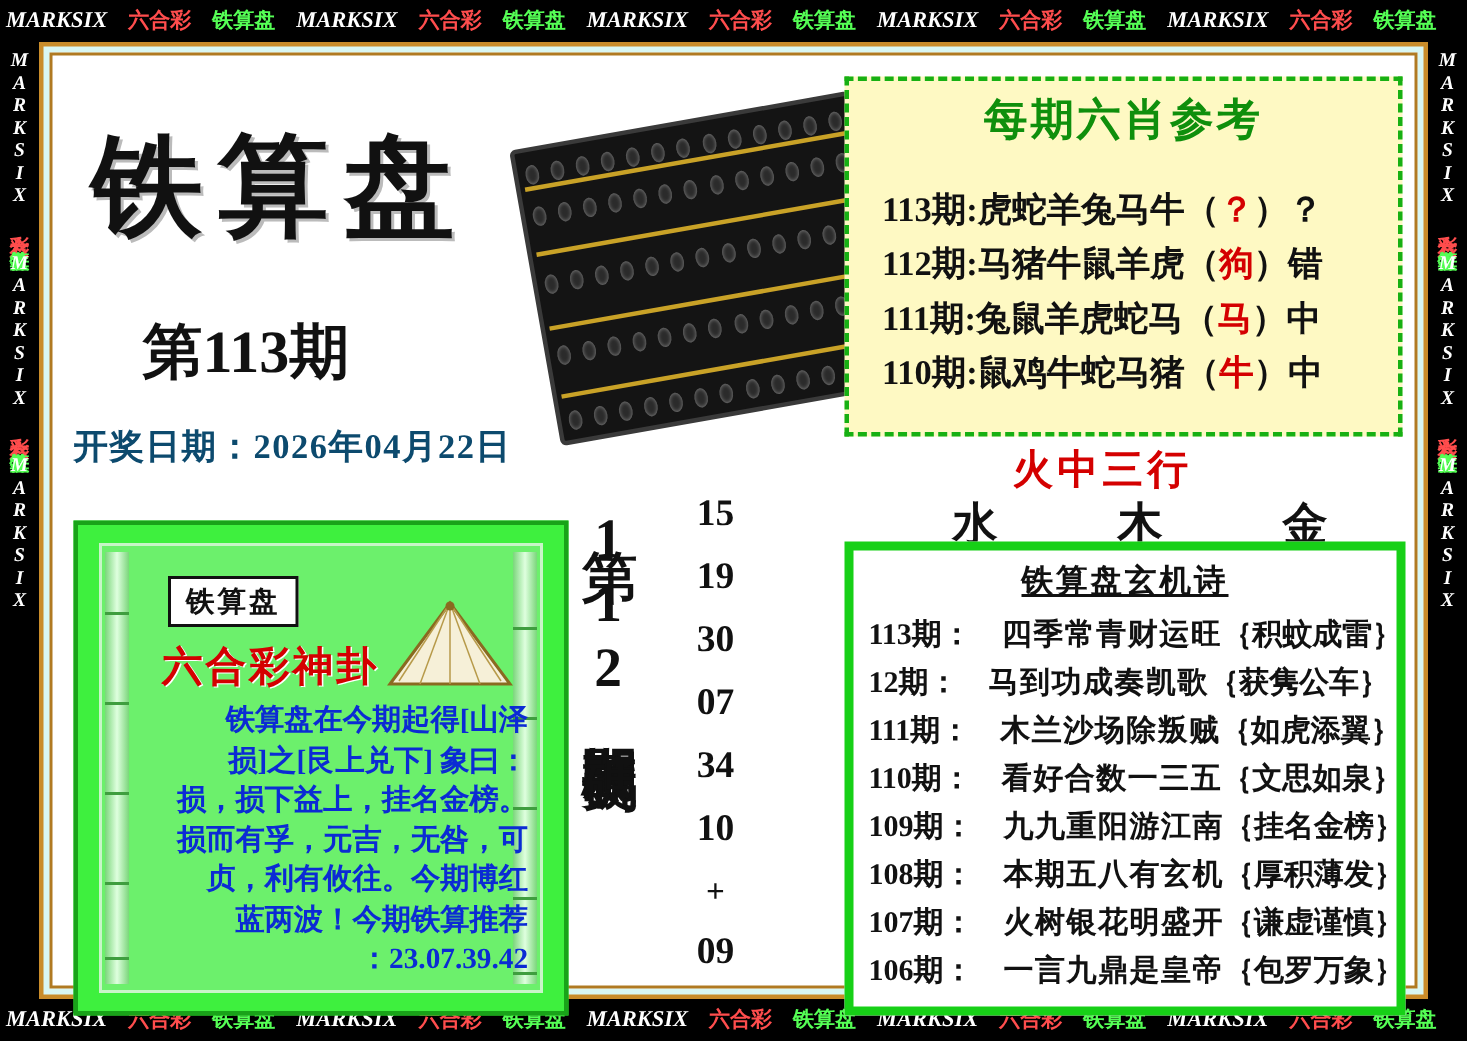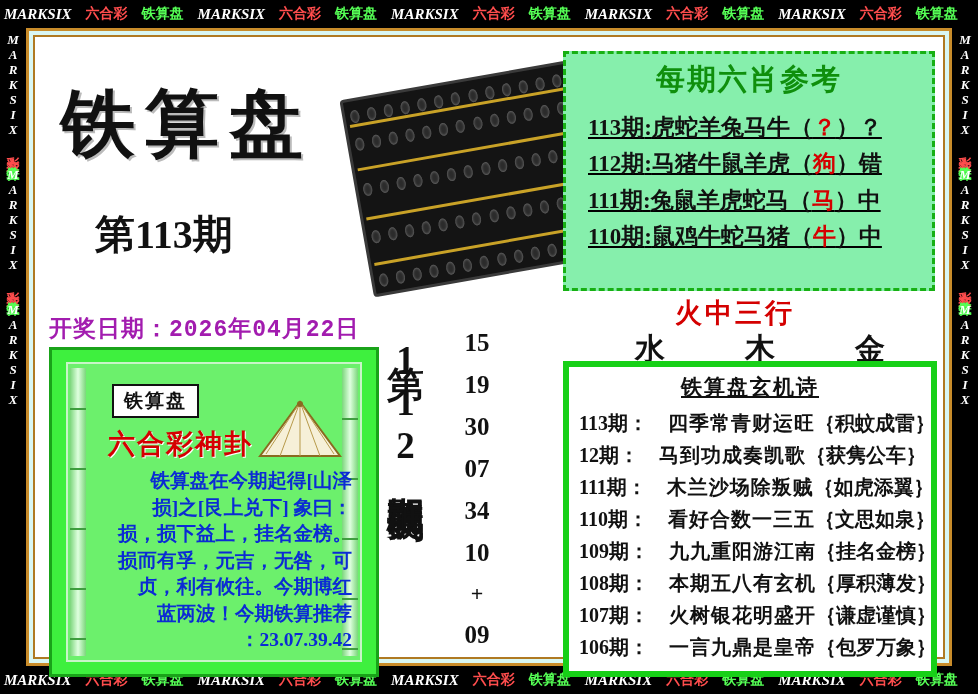--- a/index.html
+++ b/index.html
@@ -55,51 +55,50 @@
     font-size:74px; font-weight:bold; letter-spacing:10px;
     color:#111; text-shadow:2px 2px 0 #bbb;
   }
   .issue {
     position:absolute; left:60px; top:170px;
     font-family:"Liberation Serif", serif;
     font-size:40px; font-weight:bold; color:#111;
   }
   .draw-date {
     position:absolute; left:14px; top:245px;
-    font-family:Liberation Mono, monospace;
-    font-size:23px; font-weight:bold; color:#a21caf;
+    font-family:Liberation Serif, serif;
+    font-size:23px; font-weight:bold; color:#0c4a6e;
     letter-spacing:1px;
-    margin-top:31px;
   }
 
   
   .abacus {
     position:absolute; left:320px; top:42px; width:230px; height:200px;
     transform:rotate(-10deg);
   }
   .abacus .board {
     position:absolute; inset:0; background:#141414; border:3px solid #3a3a3a; border-radius:4px;
   }
   .abacus .rail { position:absolute; left:6px; right:6px; height:3px; background:#c9a227; }
   .abacus .beads { position:absolute; left:8px; right:8px; display:flex; justify-content:space-between; }
   .abacus .bead { width:9px; height:13px; border-radius:50%; background:#2b2b2b; box-shadow:inset 0 0 3px #888; }
 
   
   .panel-hint {
     position:absolute; left:528px; top:14px; width:372px; height:240px;
-    background:#86efac;
+    background:#fef9c3;
     border:3px dashed #17b013;
     box-sizing:border-box;
   }
   .hint-title {
     text-align:center; margin-top:6px;
     font-family:"Liberation Serif", serif; font-size:29px; font-weight:bold;
     color:#0f8f0c; letter-spacing:2px;
   }
-  .hint-list { margin-top:10px; padding-left:22px;text-decoration:underline; }
+  .hint-list { margin-top:22px; padding-left:22px; }
   .hint-row {
     font-family:"Liberation Serif", serif; font-size:23px; font-weight:bold;
     color:#111; line-height:1.58; white-space:nowrap;
   }
   .hint-row .hl { color:#d40000; }
 
   
   .fire-title {
     position:absolute; left:640px; top:258px;
     font-family:"Liberation Serif", serif; font-size:27px; font-weight:bold;

